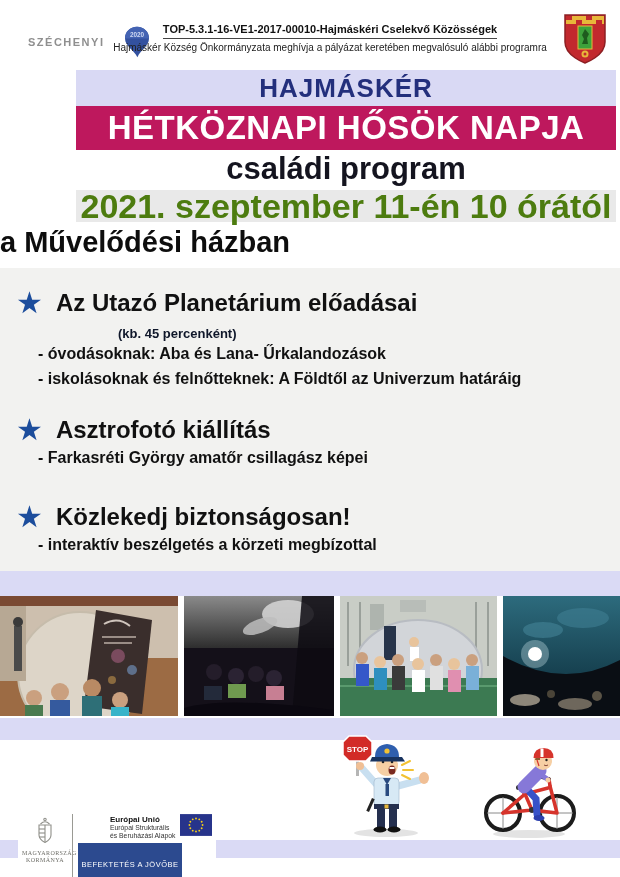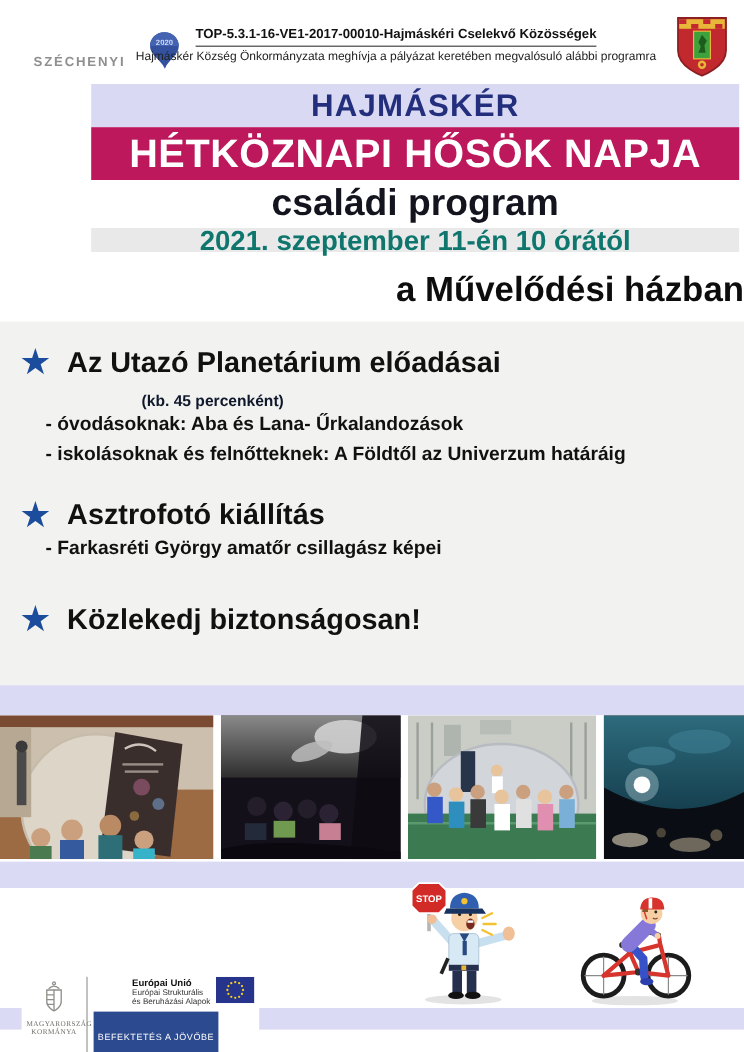--- a/index.html
+++ b/index.html
@@ -1,34 +1,34 @@
 <!DOCTYPE html>
 <html><head>
 <meta charset="utf-8">
 <style>
   html,body{margin:0;padding:0;}
   body{font-family:"Liberation Sans",sans-serif;background:#ffffff;}
   .poster{position:relative;width:620px;height:877px;background:#ffffff;overflow:hidden;}
 
   
   .header{position:absolute;top:10px;left:0;width:620px;height:58px;}
-  .szechenyi{position:absolute;left:28px;top:16px;display:flex;align-items:flex-end;gap:20px;}
+  .szechenyi{position:absolute;left:28px;top:16px;display:flex;align-items:center;gap:20px;}
   .szechenyi .sz-label{font-size:11px;font-weight:bold;color:#8f8f8f;letter-spacing:1.5px;}
   .header-center{position:absolute;left:110px;top:9px;width:440px;text-align:center;}
   .project-code{font-size:11px;font-weight:bold;color:#111;padding-bottom:3px;border-bottom:1.5px solid #444;display:inline-block;}
   .invitation{font-size:10px;color:#222;margin-top:3px;white-space:nowrap;}
   .coa{position:absolute;right:12px;top:2px;}
 
   
   .band{position:absolute;left:40px;width:540px;display:flex;align-items:center;justify-content:center;box-sizing:border-box;margin-left:36px;}
   .band-town{top:70px;height:36px;background:#d9d9f4;color:#232f7c;font-size:26px;font-weight:bold;letter-spacing:1px;}
   .band-main{top:106px;height:44px;background:#be185d;color:#ffffff;font-size:33px;font-weight:bold;letter-spacing:.5px;}
   .band-sub{top:150px;height:38px;background:#ffffff;color:#14141f;font-size:31px;font-weight:bold;}
-  .band-date{top:190px;height:20px;background:#e9e9e9;color:#0f766e;font-size:23px;font-weight:bold;}
-  .venue{position:absolute;top:226px;left:0;width:620px;text-align:right;font-size:29px;font-weight:bold;color:#0d0d0d;}
+  .band-date{top:190px;height:32px;background:#e9e9e9;color:#4d7c0f;font-size:34px;font-weight:bold;}
+  .venue{position:absolute;top:226px;left:0;width:620px;text-align:left;font-size:29px;font-weight:bold;color:#0d0d0d;}
 
   
   .program{position:absolute;top:268px;left:0;width:620px;height:303px;background:#f2f2f0;box-sizing:border-box;padding-top:20px;}
   .prog-title-row{display:flex;align-items:center;gap:13px;margin-left:16px;}
   .star{font-size:30px;color:#1c4d9c;line-height:30px;}
   .prog-title{font-size:24px;font-weight:bold;color:#111;}
   .prog-sub{margin-left:118px;font-size:13px;font-weight:bold;color:#0f172a;margin-top:8px;}
   .prog-detail{margin-left:38px;font-size:16px;font-weight:bold;color:#111;line-height:25px;}
   .prog-item.second{margin-top:24px;}
   .prog-item.third{margin-top:32px;}
@@ -112,20 +112,21 @@
         <span class="star">★</span>
         <span class="prog-title">Asztrofotó kiállítás</span>
       </div>
       <div class="prog-detail">- Farkasréti György amatőr csillagász képei</div>
     </div>
     <div class="prog-item third">
       <div class="prog-title-row">
         <span class="star">★</span>
         <span class="prog-title">Közlekedj biztonságosan!</span>
       </div>
+      <div class="prog-detail">- interaktív beszélgetés a körzeti megbízottal</div>
     </div>
   </div>
 
   <div class="lav-band b1"></div>
 
   <div class="photos">
     <div class="photo" style="width:178px">
       <svg width="178" height="120" viewBox="0 0 178 120">
         <rect width="178" height="120" fill="#cdbfae"></rect>
         <rect y="0" width="178" height="10" fill="#7a4a33"></rect>

